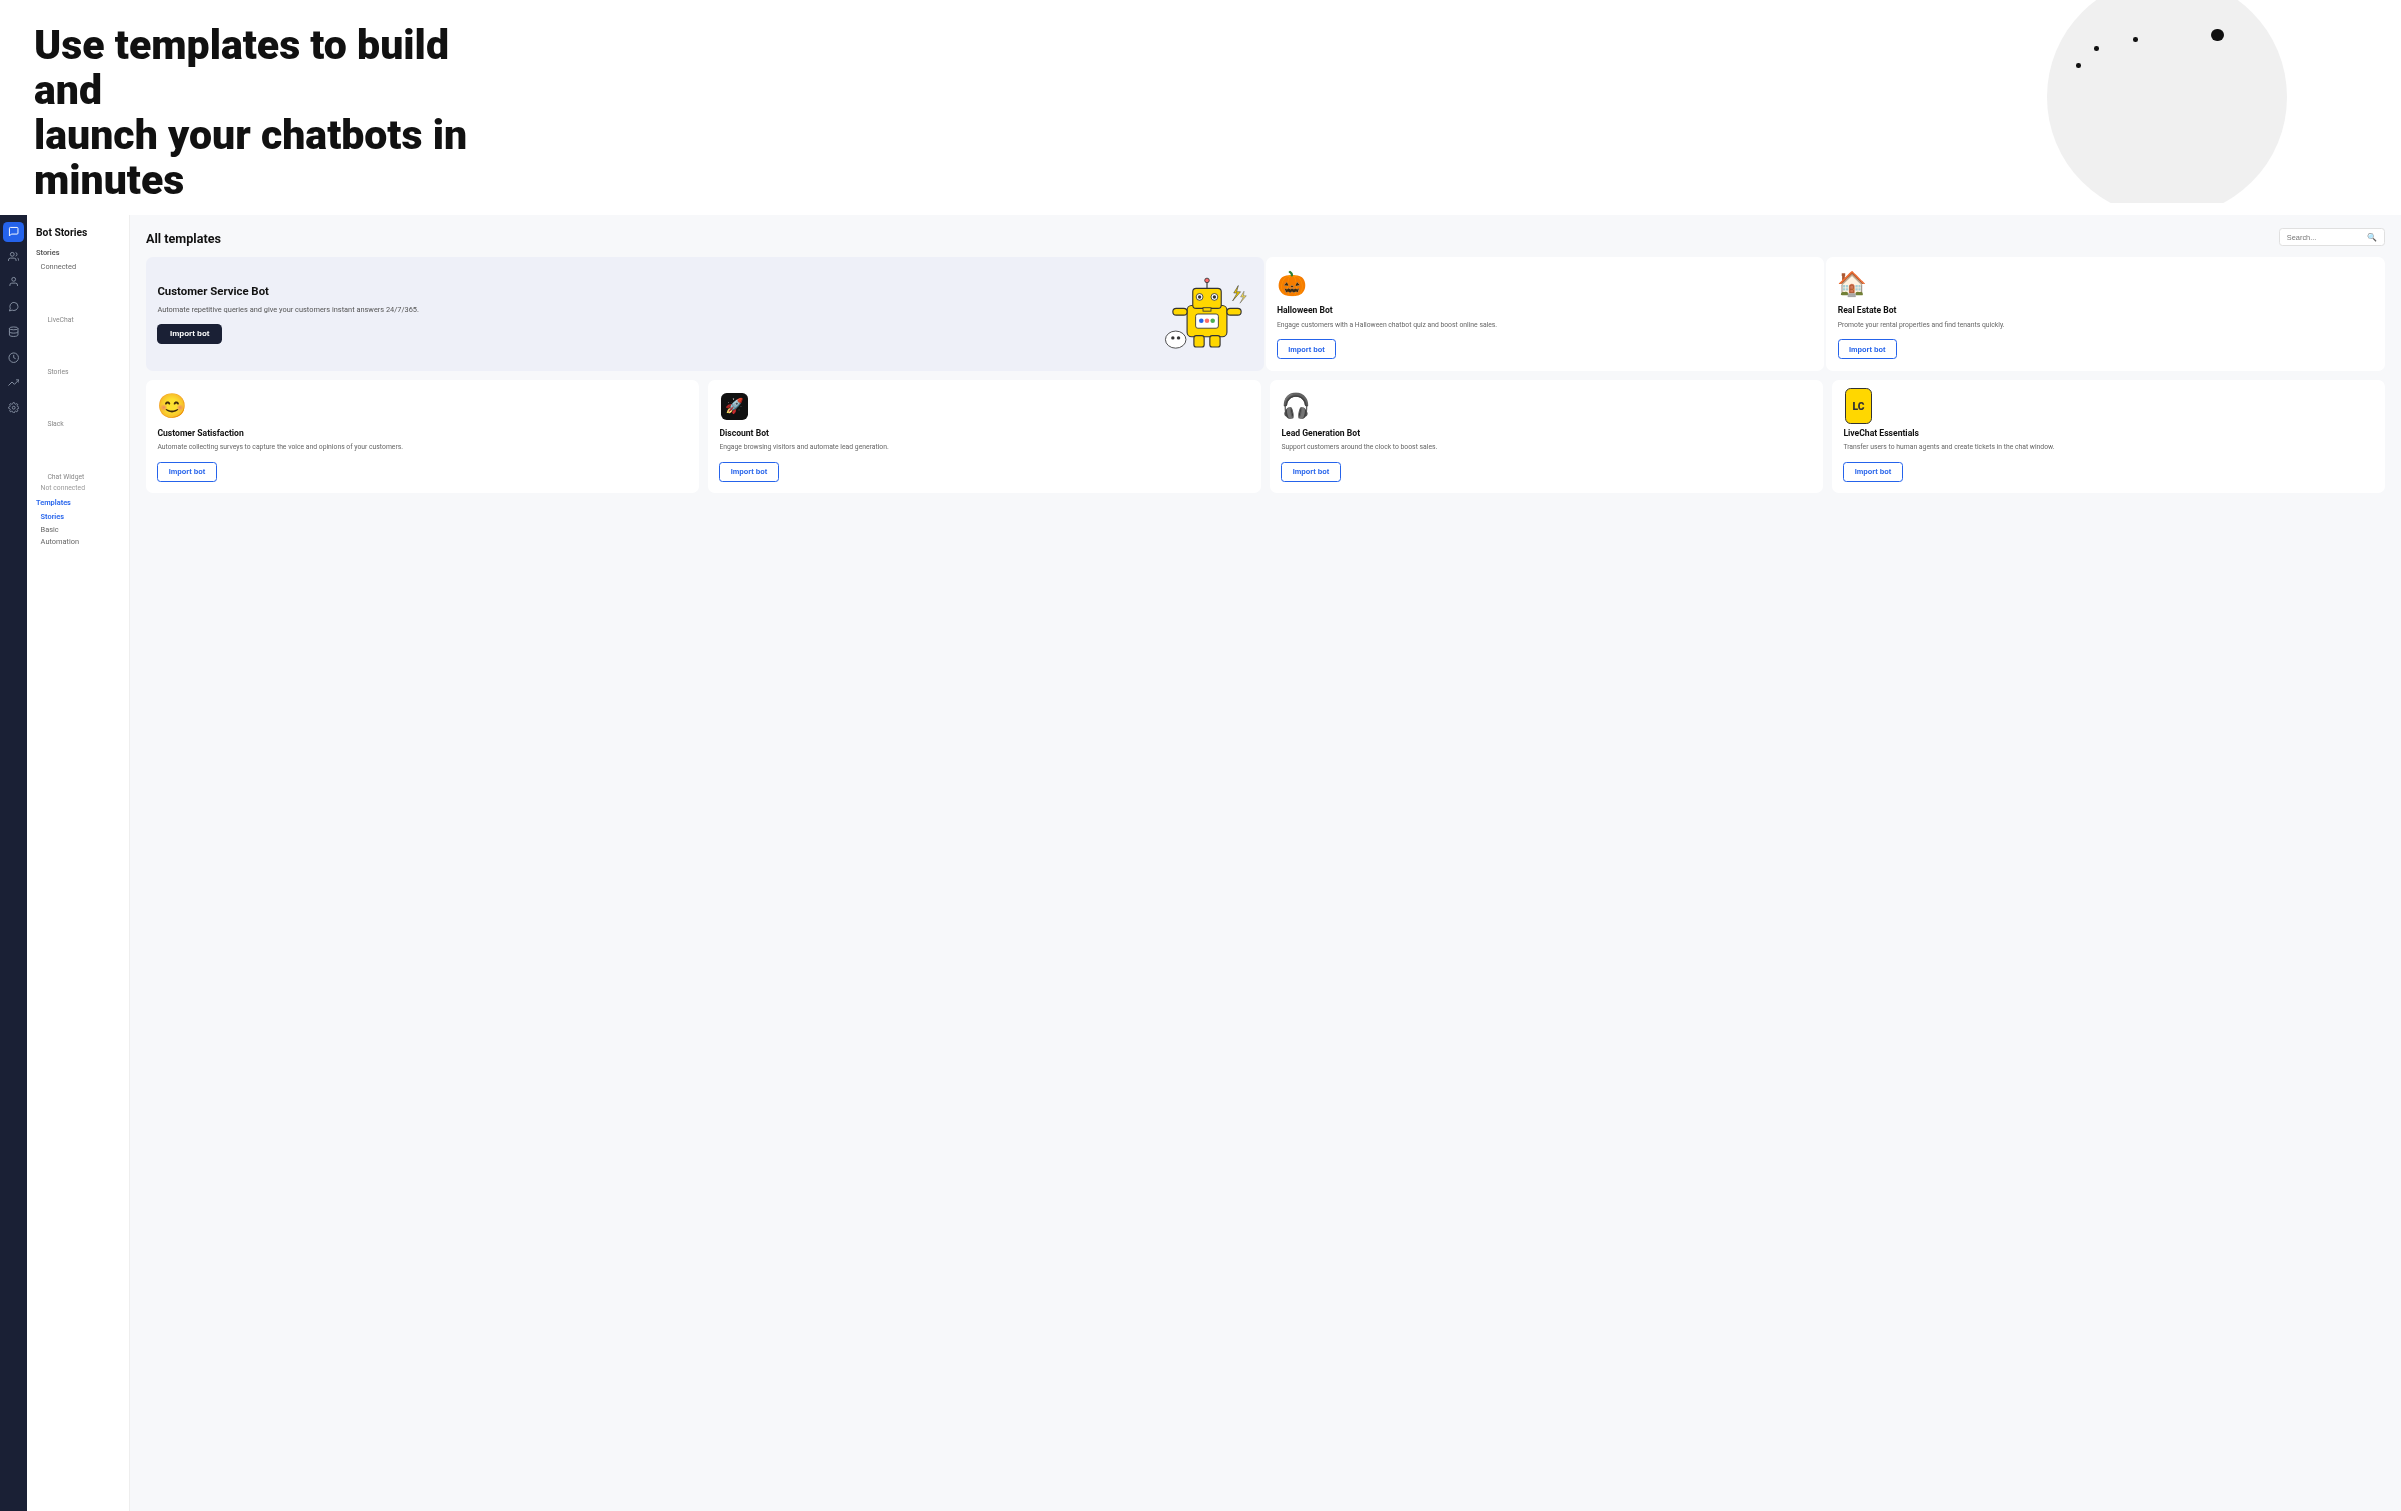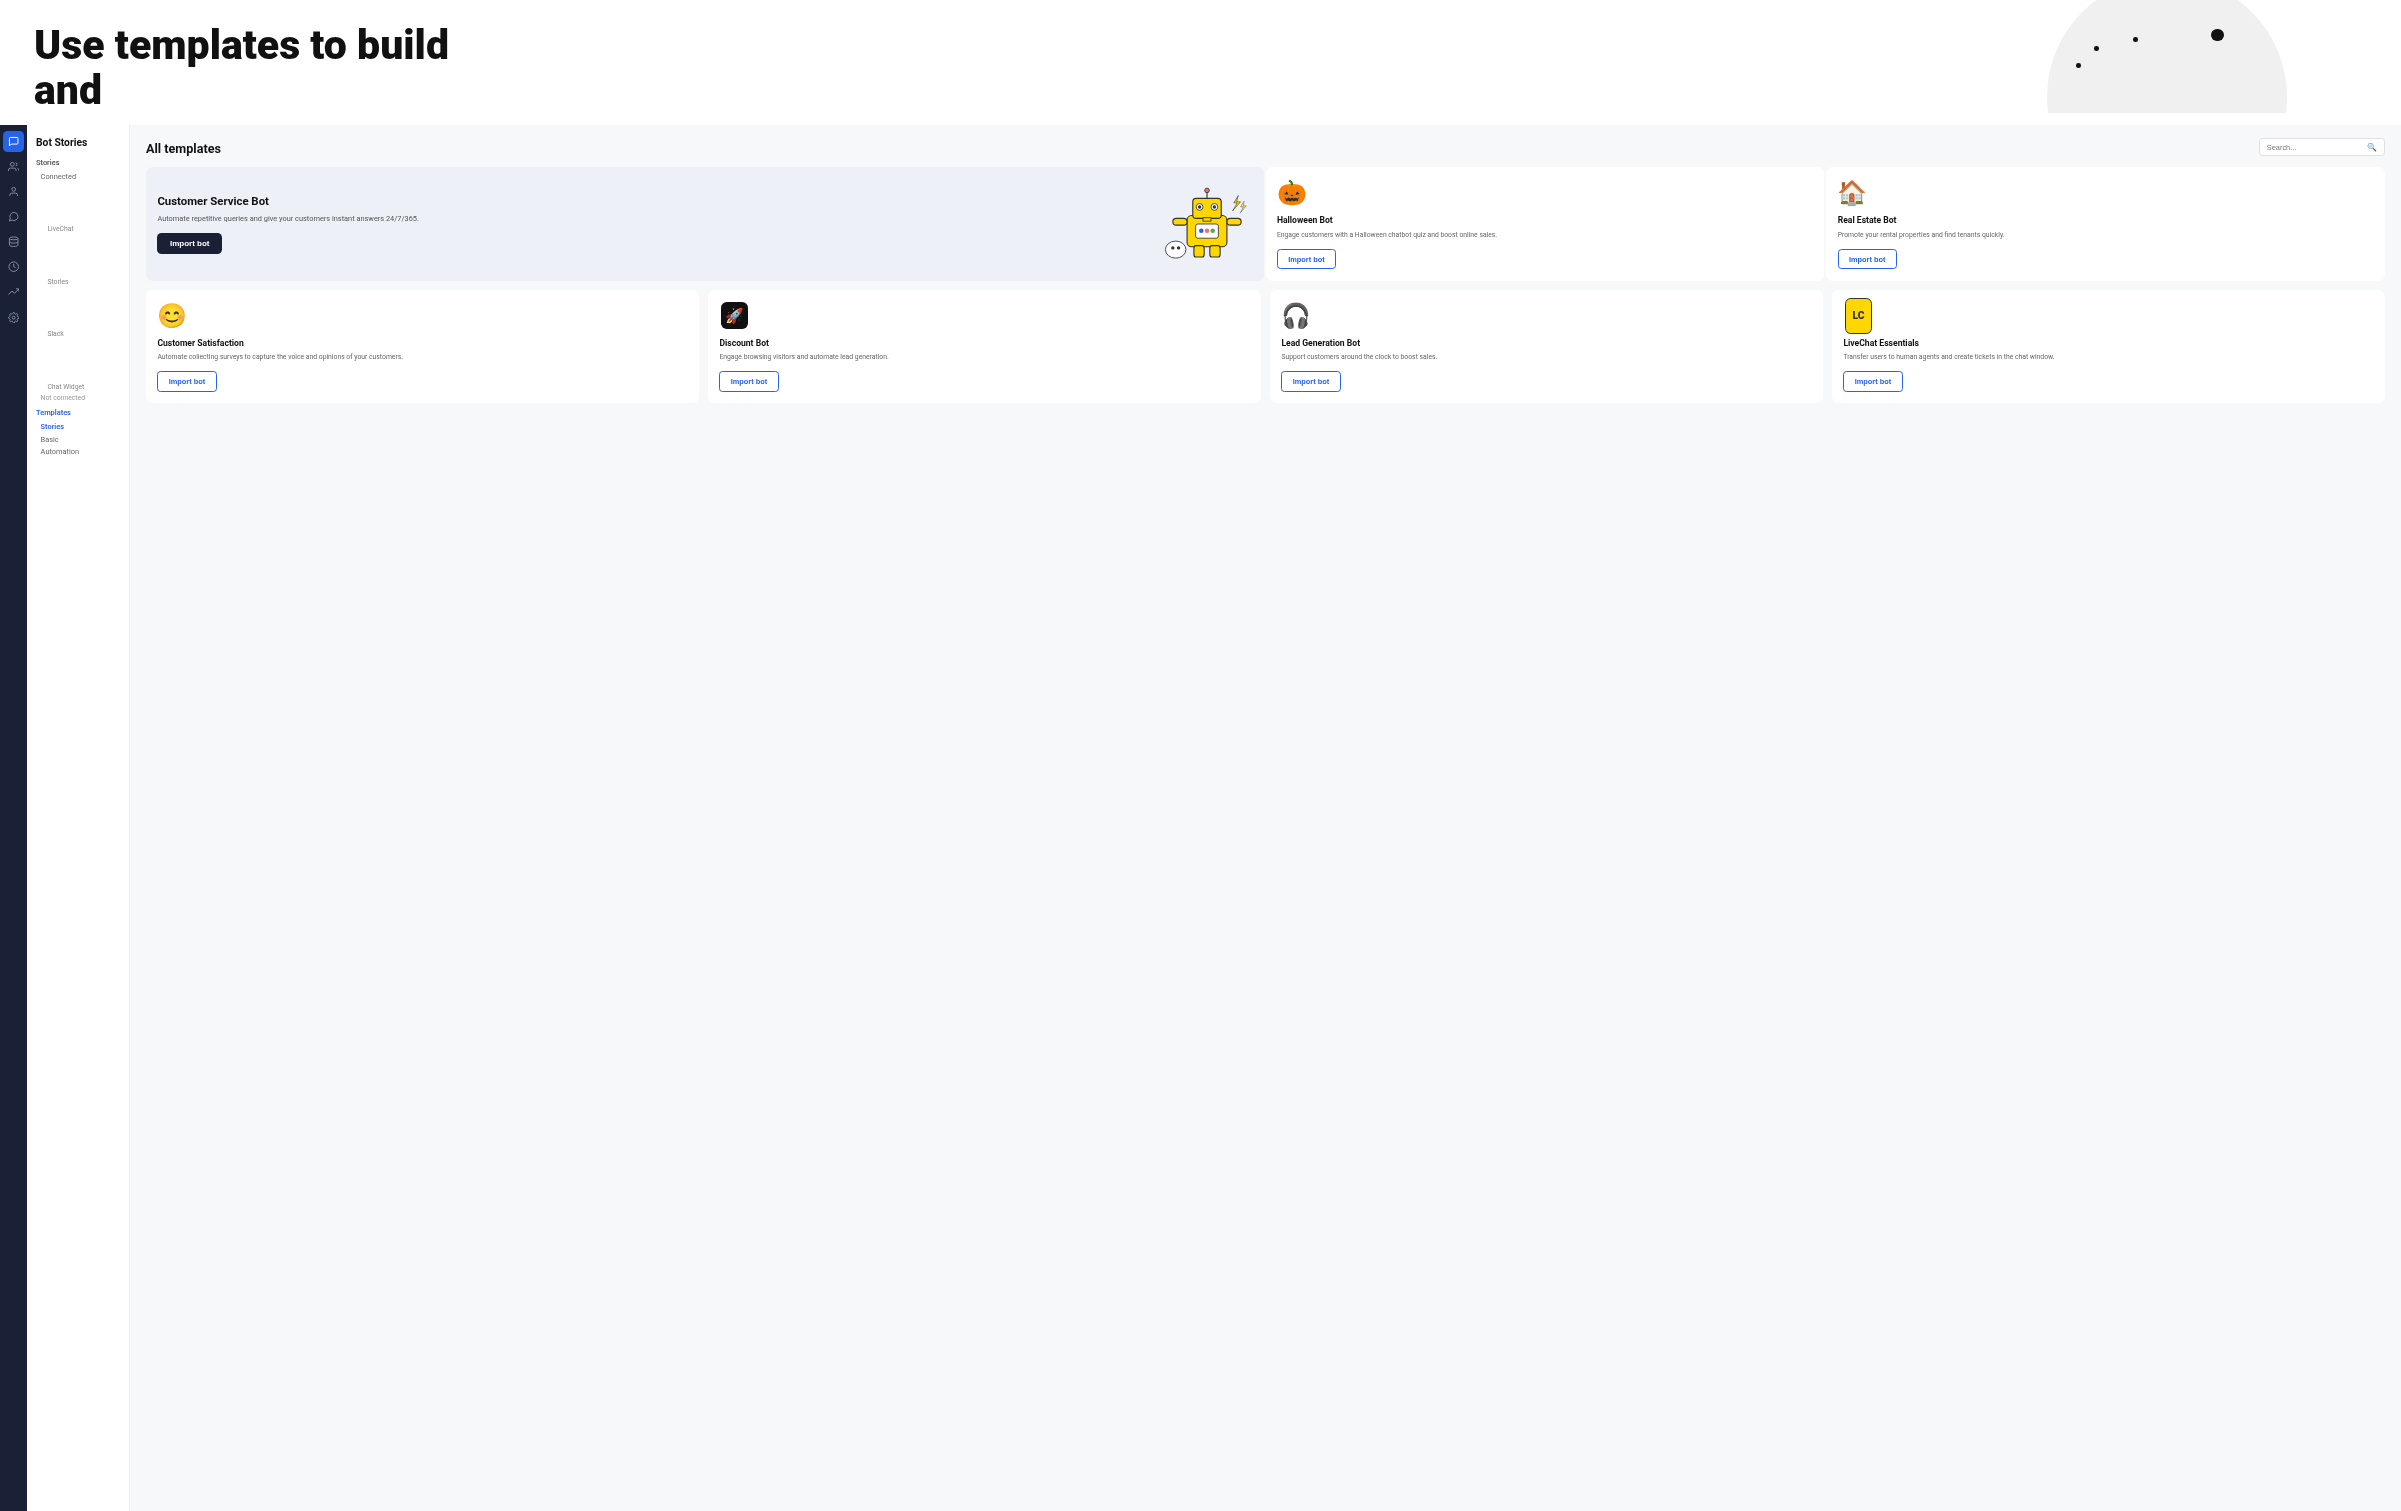--- a/index.html
+++ b/index.html
@@ -153,21 +153,21 @@
     .search-bar {
       position: absolute;
       top: 13.7px;
       right: 16px;
       display: flex;
       align-items: center;
       background: #fff;
       border: 0.6px solid #e0e0e0;
       border-radius: 3.4px;
       padding: 3.4px 6.8px;
-      width: 126px;
+      width: 106px;
     }
     .search-input {
       border: none;
       outline: none;
       font-size: 7.4px;
       color: #999;
       width: 100%;
       background: transparent;
     }
     .search-icon {
@@ -287,20 +287,21 @@
 
   <div class="hero-circle"></div>
 
   <div class="dot-large" style="right: 177px; top: 28.5px;"></div>
   <div class="dot-small" style="right: 302px; top: 46px;"></div>
   <div class="dot-small" style="right: 320px; top: 63px;"></div>
   <div class="dot-small" style="right: 263px; top: 37px;"></div>
 
   <h1 class="hero-title">
     <span>Use templates to build and</span><br>
+    <span>launch your chatbots in minutes</span>
   </h1>
 </div>
 
 <div class="main-layout">
 
   <div class="sidebar-nav">
     <div class="sidebar-nav-item active">
       <svg viewBox="0 0 24 24" fill="none" stroke="currentColor" stroke-width="2">
         <path d="M21 15a2 2 0 0 1-2 2H7l-4 4V5a2 2 0 0 1 2-2h14a2 2 0 0 1 2 2z"></path>
       </svg>

